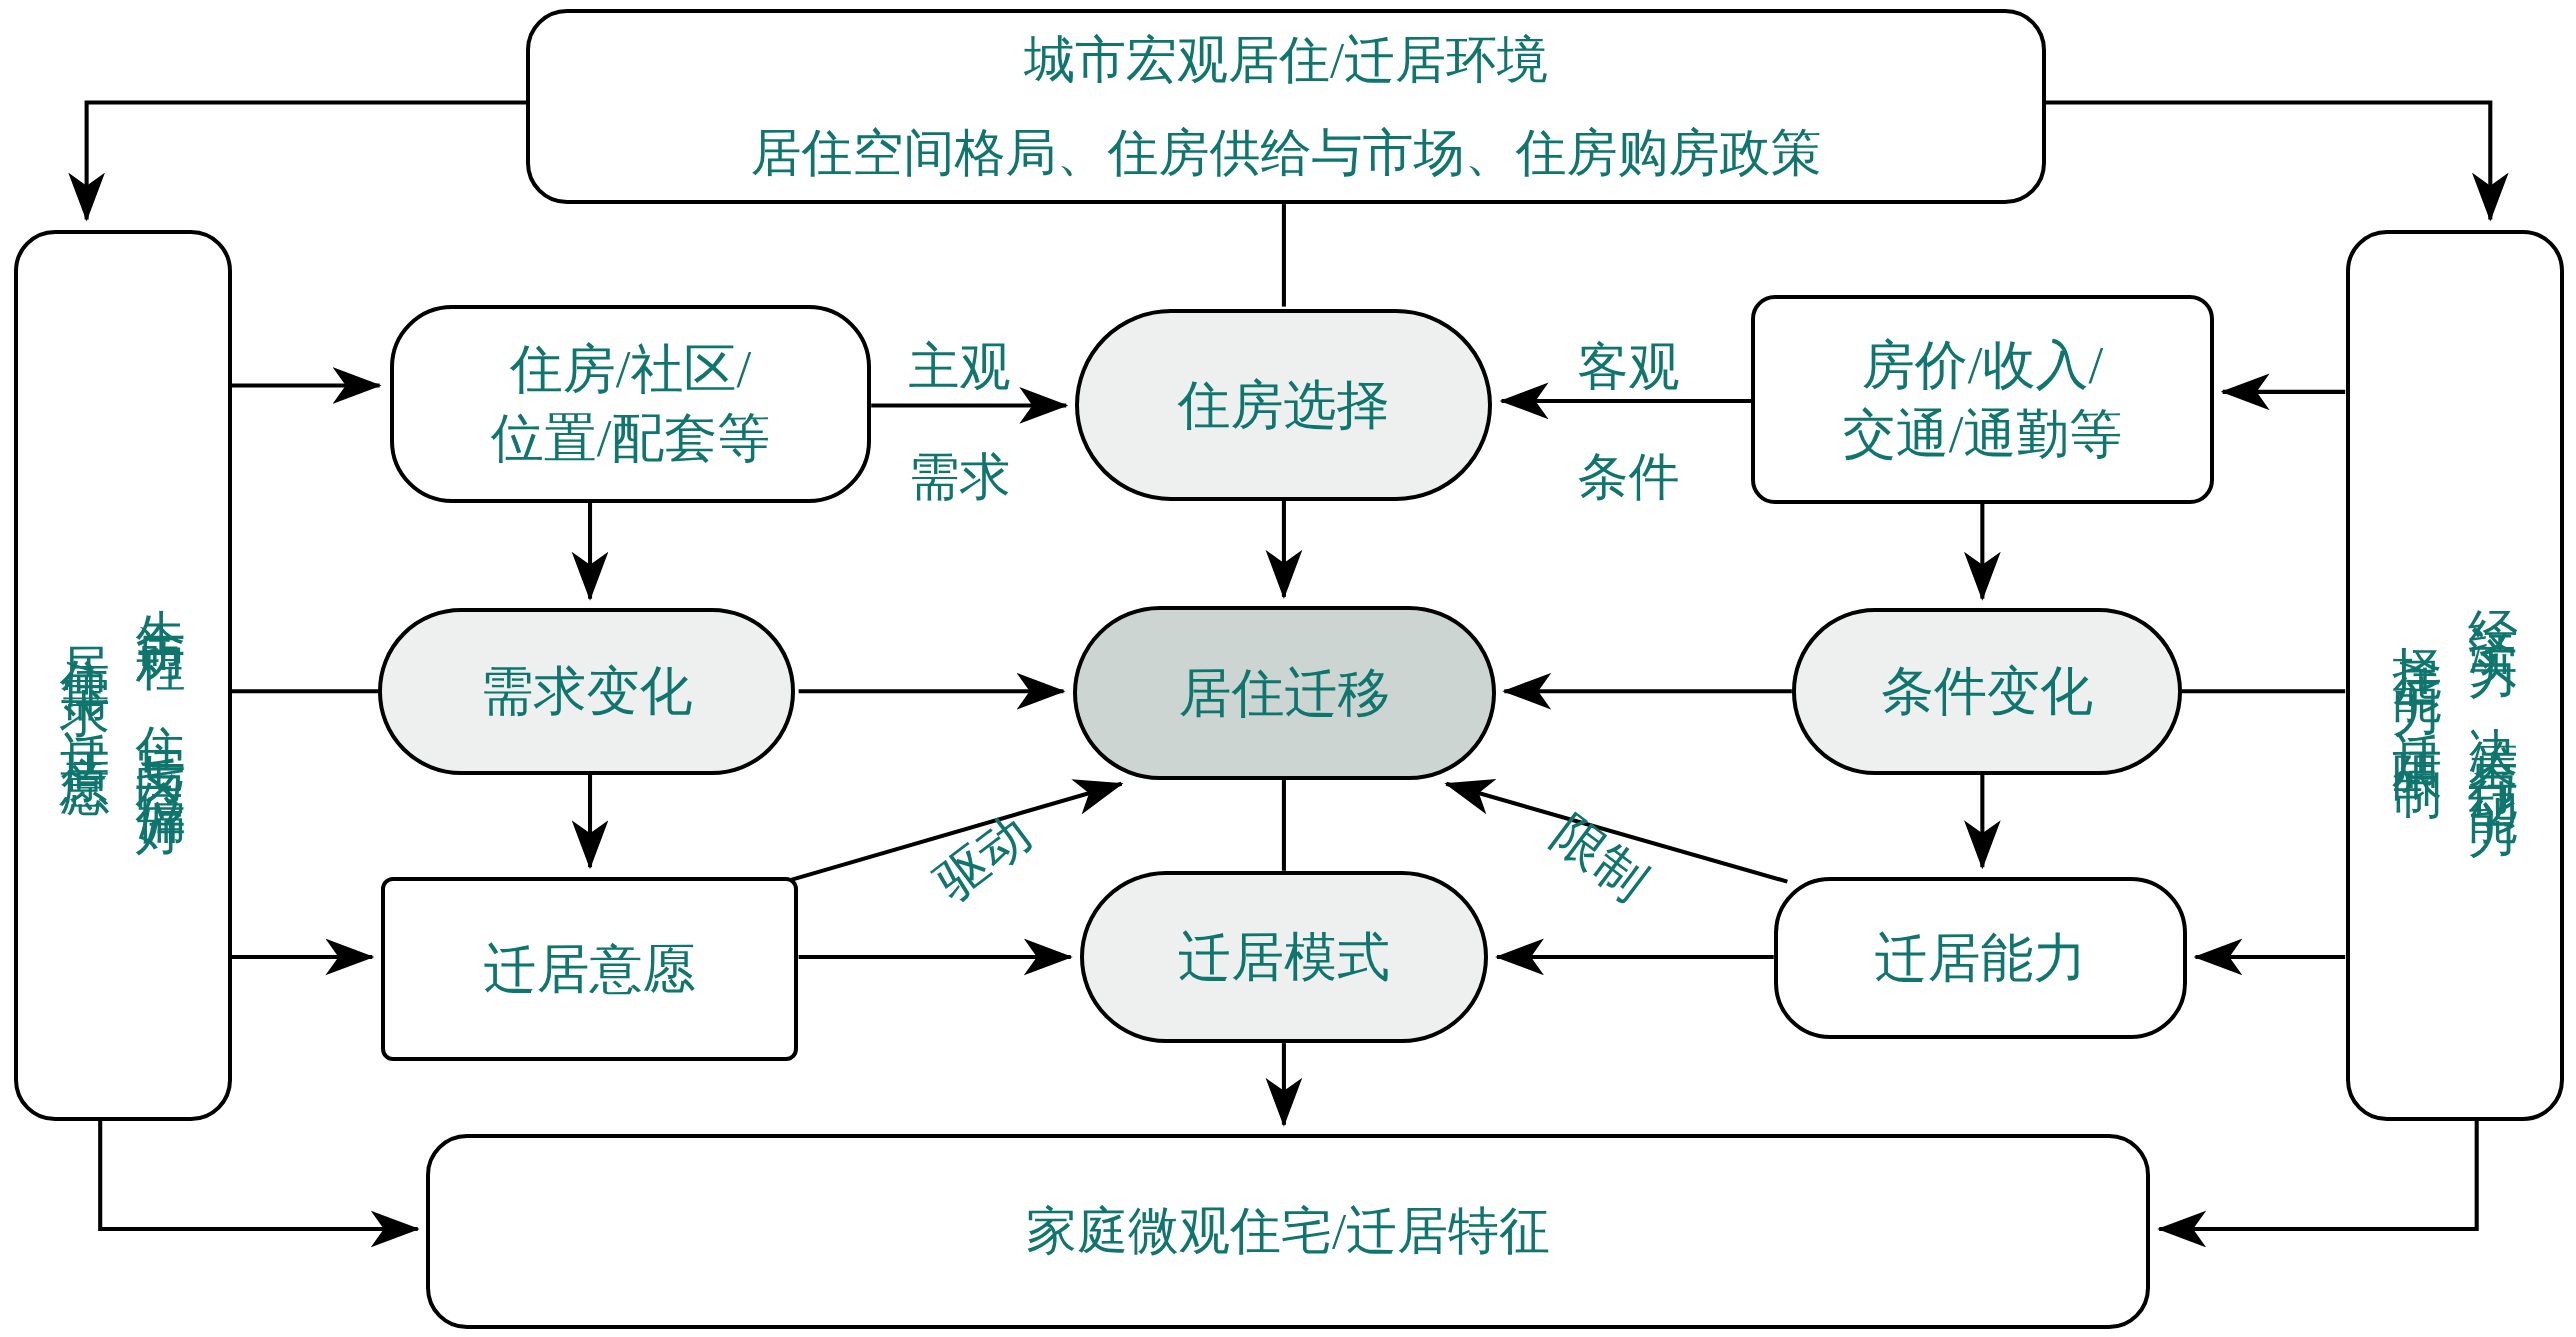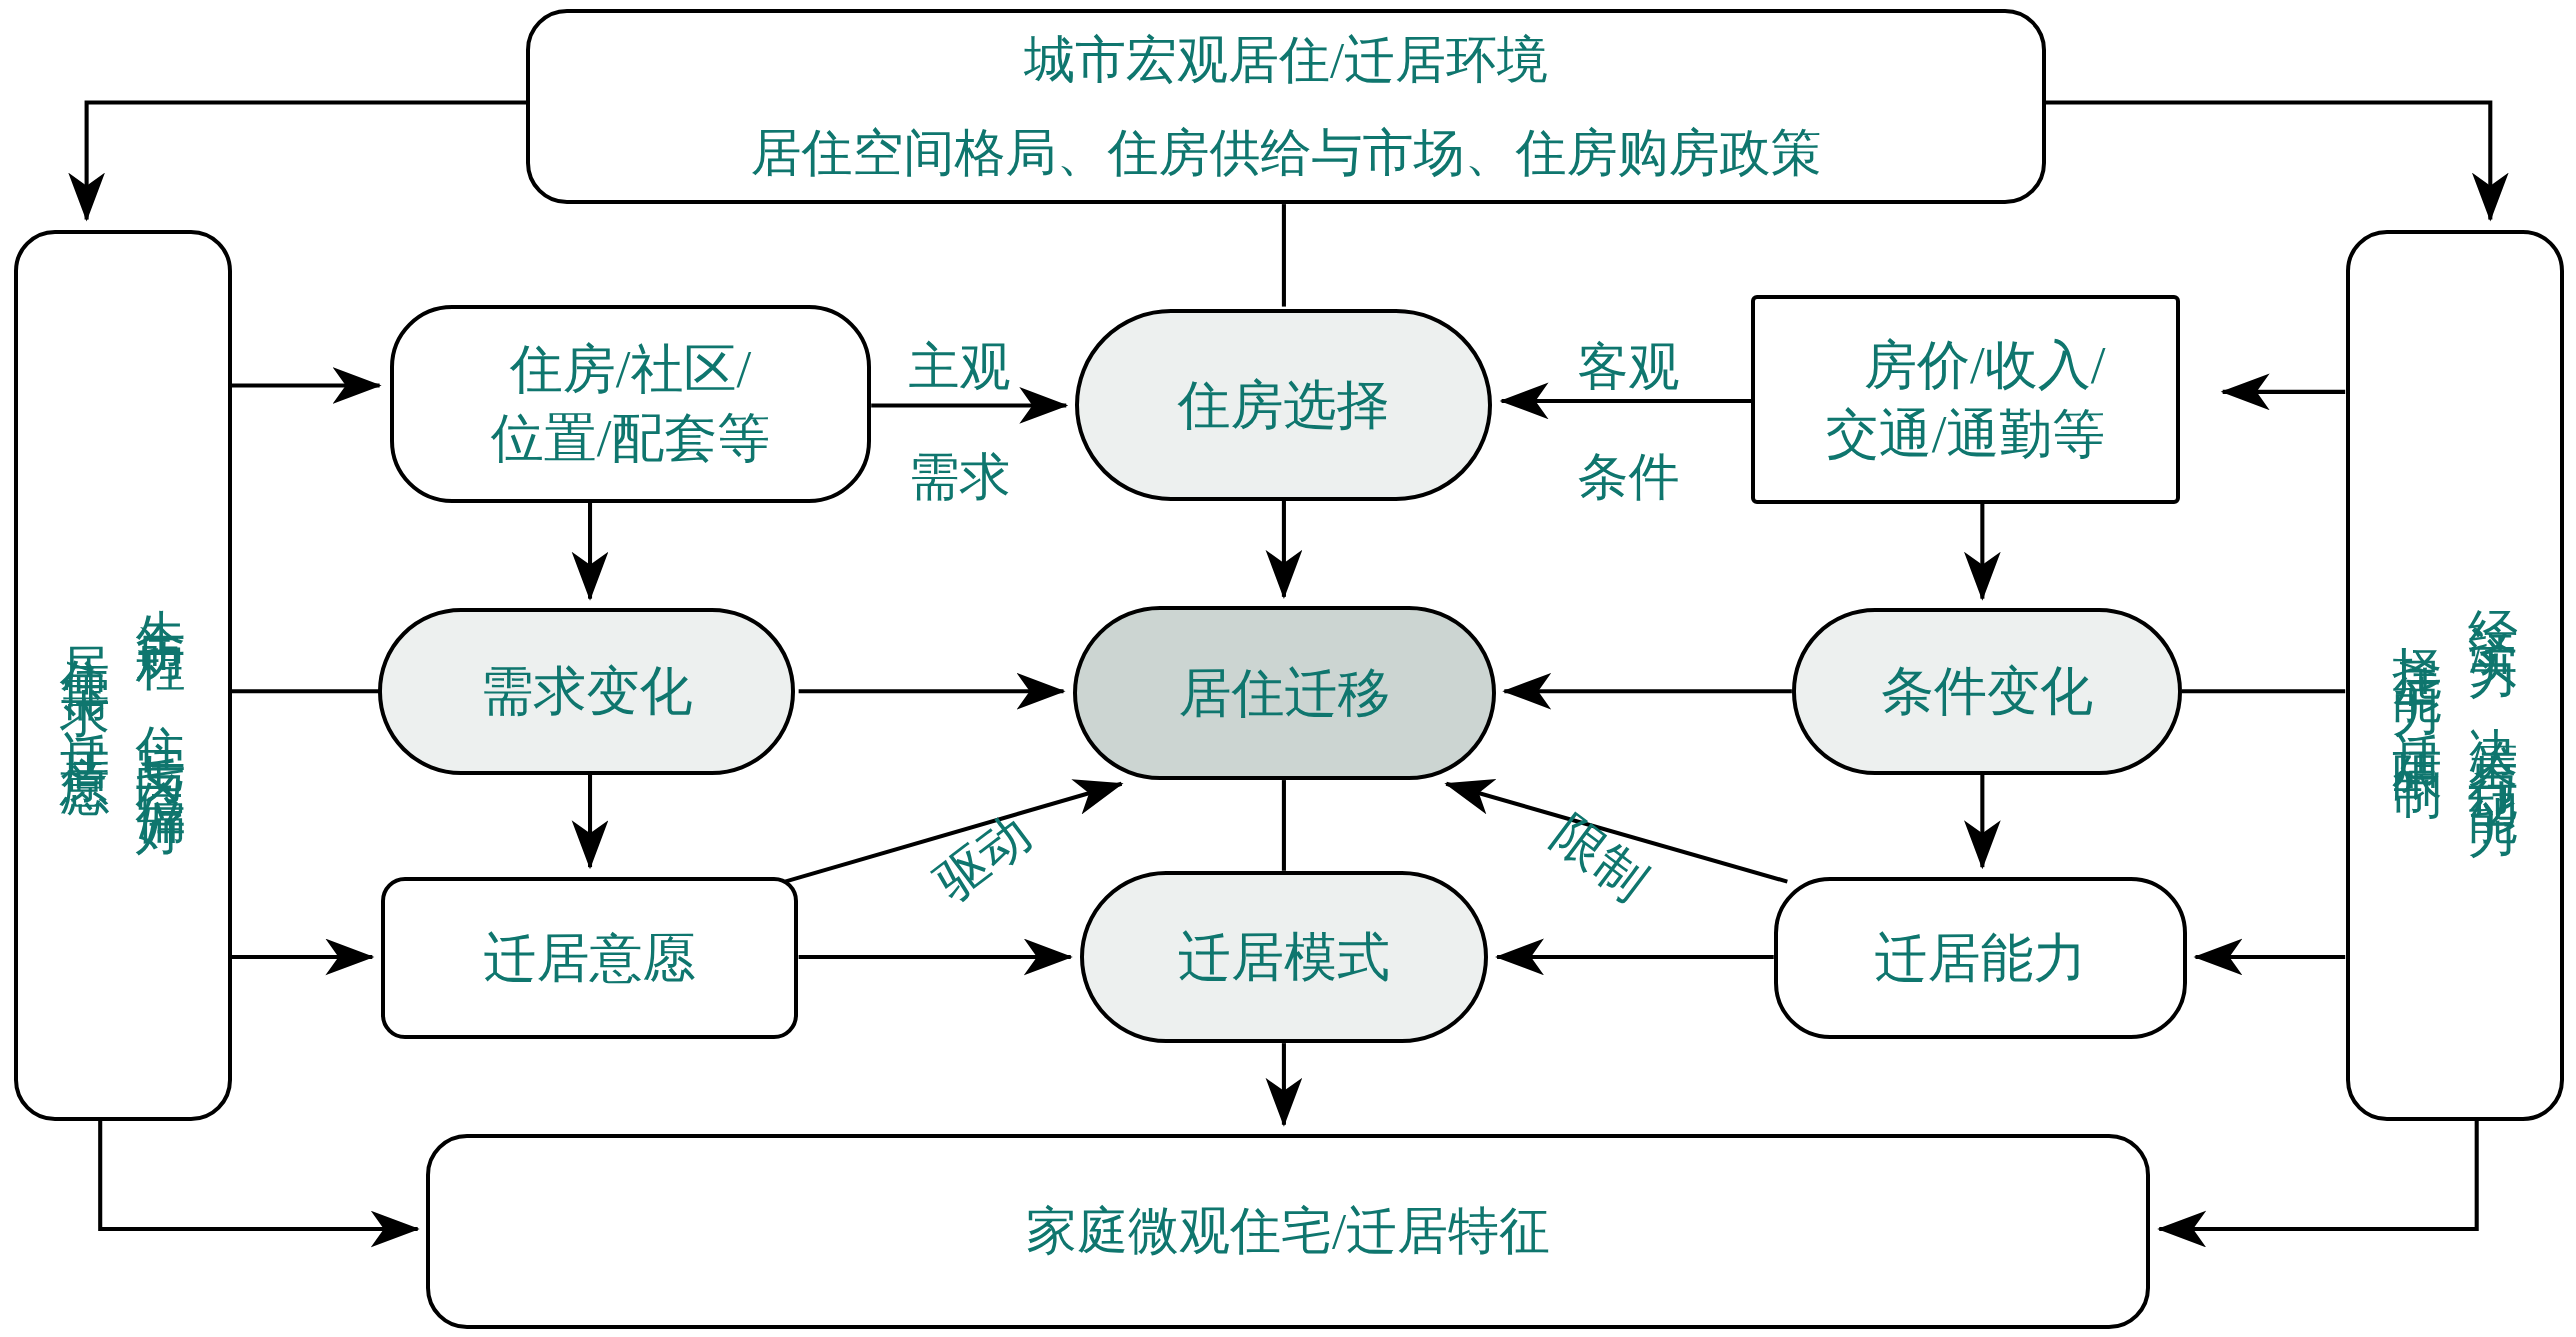--- a/index.html
+++ b/index.html
@@ -130,38 +130,38 @@
 
   <div class="node" style="left:390px; top:305px; width:481px; height:198px; border-radius:62px;">
     <span>住房/社区/
 位置/配套等</span>
   </div>
 
   <div class="node light" style="left:1075px; top:309px; width:417px; height:192px; border-radius:96px;">
     <span>住房选择</span>
   </div>
 
-  <div class="node" style="left:1751px; top:295px; width:429px; height:209px; border-radius:6px;text-align:right;">
+  <div class="node" style="left:1751px; top:295px; width:463px; height:209px; border-radius:24px;">
     <span>房价/收入/
 交通/通勤等</span>
   </div>
 
   <div class="node light" style="left:378px; top:608px; width:417px; height:167px; border-radius:83px;">
     <span>需求变化</span>
   </div>
 
   <div class="node dark" style="left:1073px; top:606px; width:423px; height:174px; border-radius:87px;">
     <span>居住迁移</span>
   </div>
 
   <div class="node light" style="left:1792px; top:608px; width:390px; height:167px; border-radius:83px;">
     <span>条件变化</span>
   </div>
 
-  <div class="node" style="left:381px; top:877px; width:417px; height:162px; border-radius:24px;">
+  <div class="node" style="left:381px; top:877px; width:417px; height:184px; border-radius:12px;">
     <span>迁居意愿</span>
   </div>
 
   <div class="node light" style="left:1080px; top:871px; width:408px; height:172px; border-radius:86px;">
     <span>迁居模式</span>
   </div>
 
   <div class="node" style="left:1774px; top:877px; width:413px; height:162px; border-radius:56px;">
     <span>迁居能力</span>
   </div>

